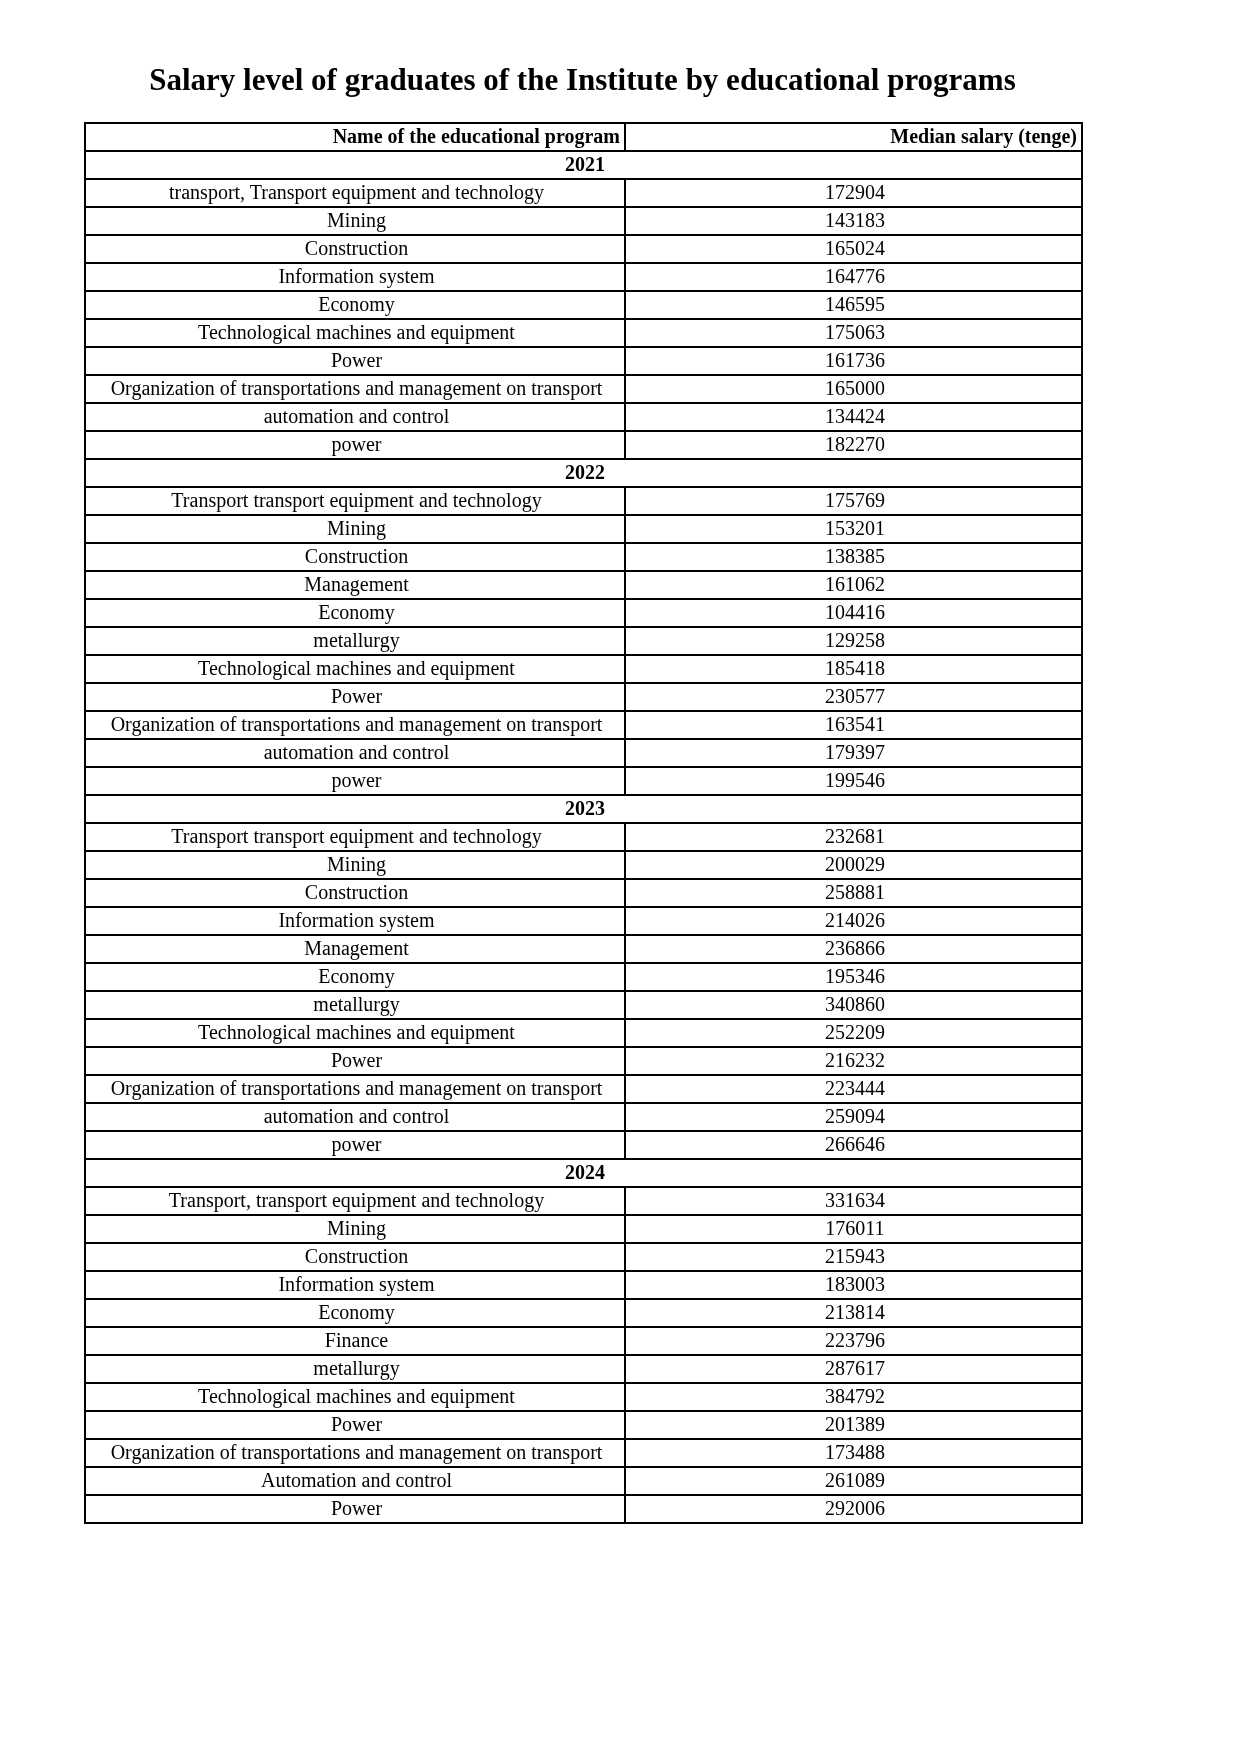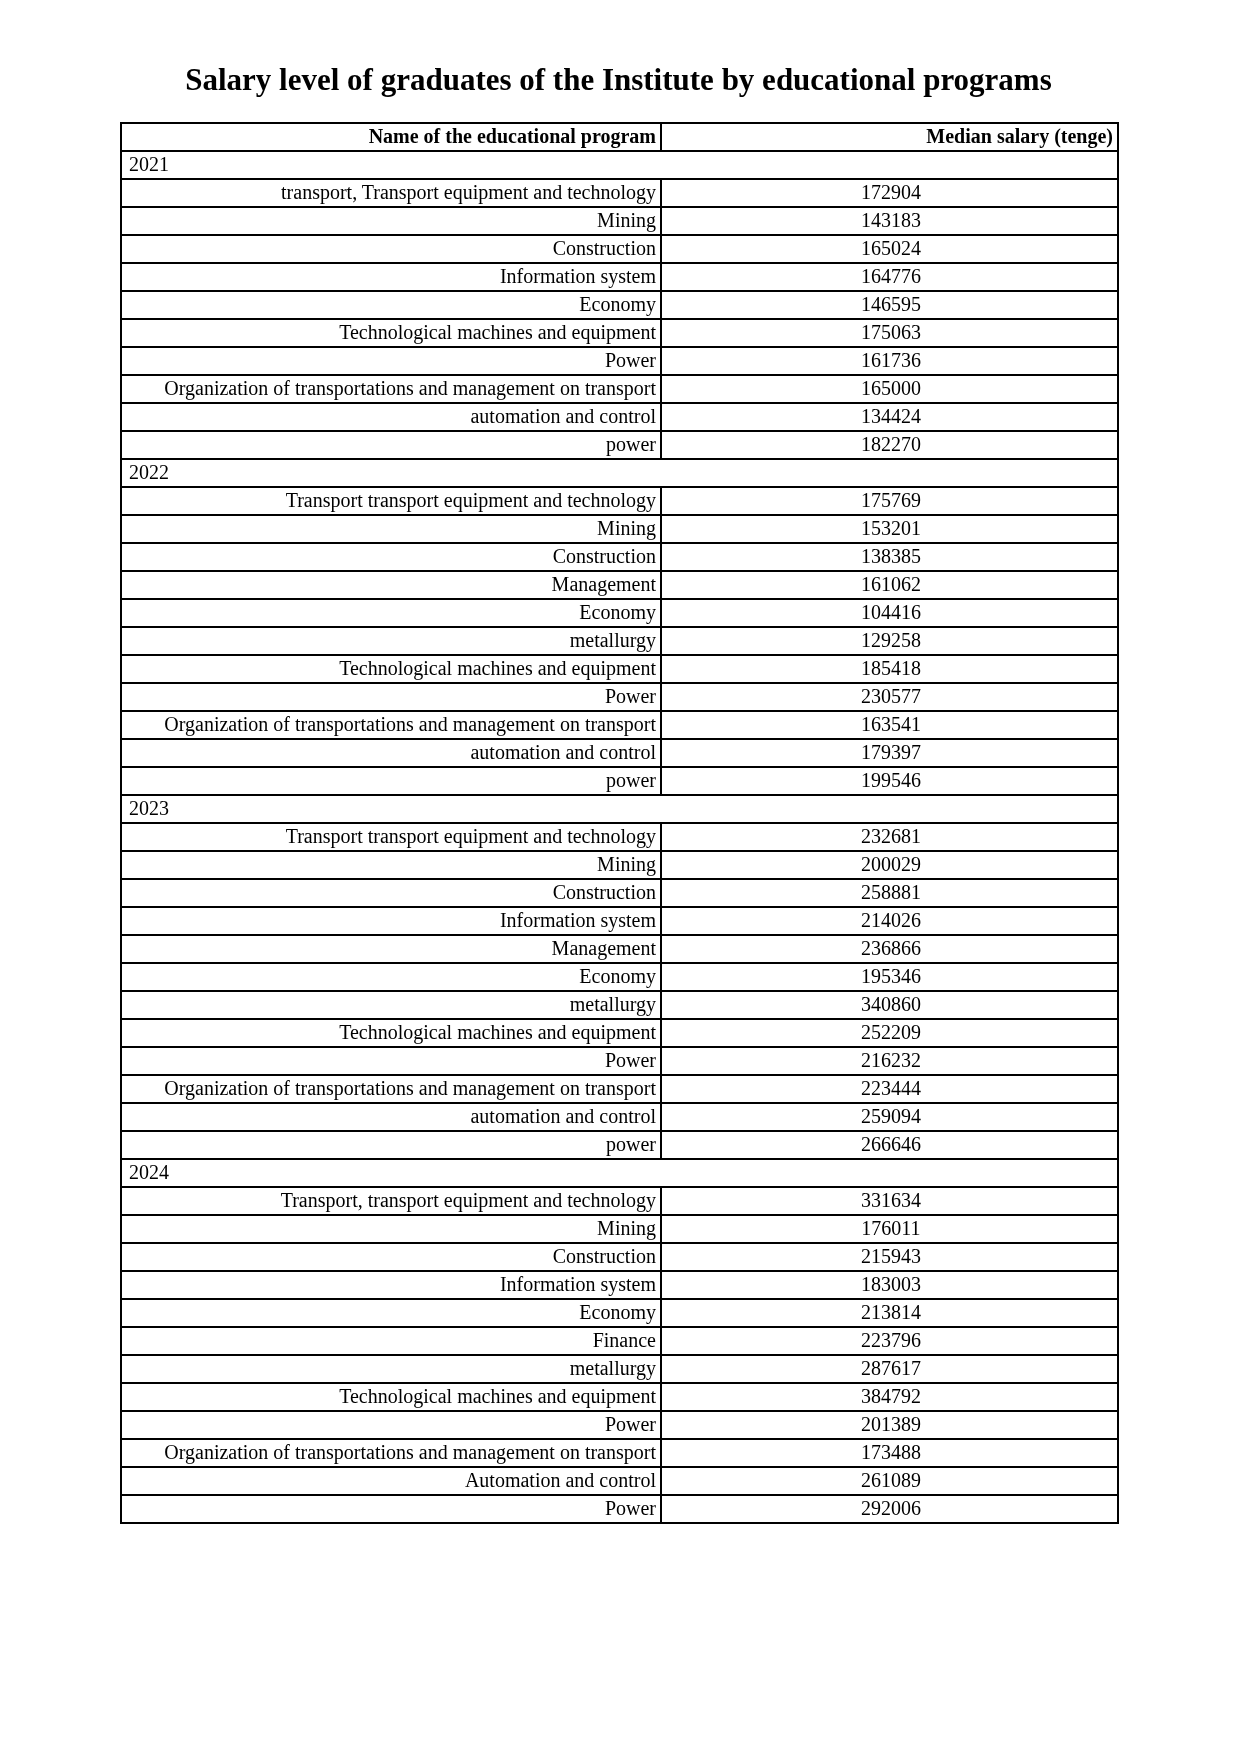--- a/index.html
+++ b/index.html
@@ -11,21 +11,21 @@
     position: relative;
     width: 1240px;
     height: 1754px;
     background: #ffffff;
     font-family: "Liberation Serif", "DejaVu Serif", serif;
     color: #000000;
     overflow: hidden;
   }
   .content {
     width: 997px;
-    margin-left: 120px;
+    margin-left: 84px;
   }
   .doc-title {
     margin: 0;
     padding-top: 62px;
     padding-bottom: 24px;
     text-align: center;
     font-size: 31px;
     font-weight: bold;
     line-height: 1.15;
     letter-spacing: 0px;
@@ -44,27 +44,27 @@
     line-height: 1.15;
     padding: 1px 4px 2px 7px;
     vertical-align: top;
     overflow: hidden;
   }
   table.salary-table th {
     text-align: right;
     font-weight: bold;
   }
   td.year-cell {
-    text-align: left;
-    font-weight: normal;
+    text-align: center;
+    font-weight: bold;
     padding-left: 0;
     padding-right: 0;
   }
   td.program-cell {
-    text-align: right;
+    text-align: center;
   }
   td.salary-cell {
     text-align: center;
     border-radius: 14px;
   }
 </style>
 </head>
 <body>
 
 <div class="page">

